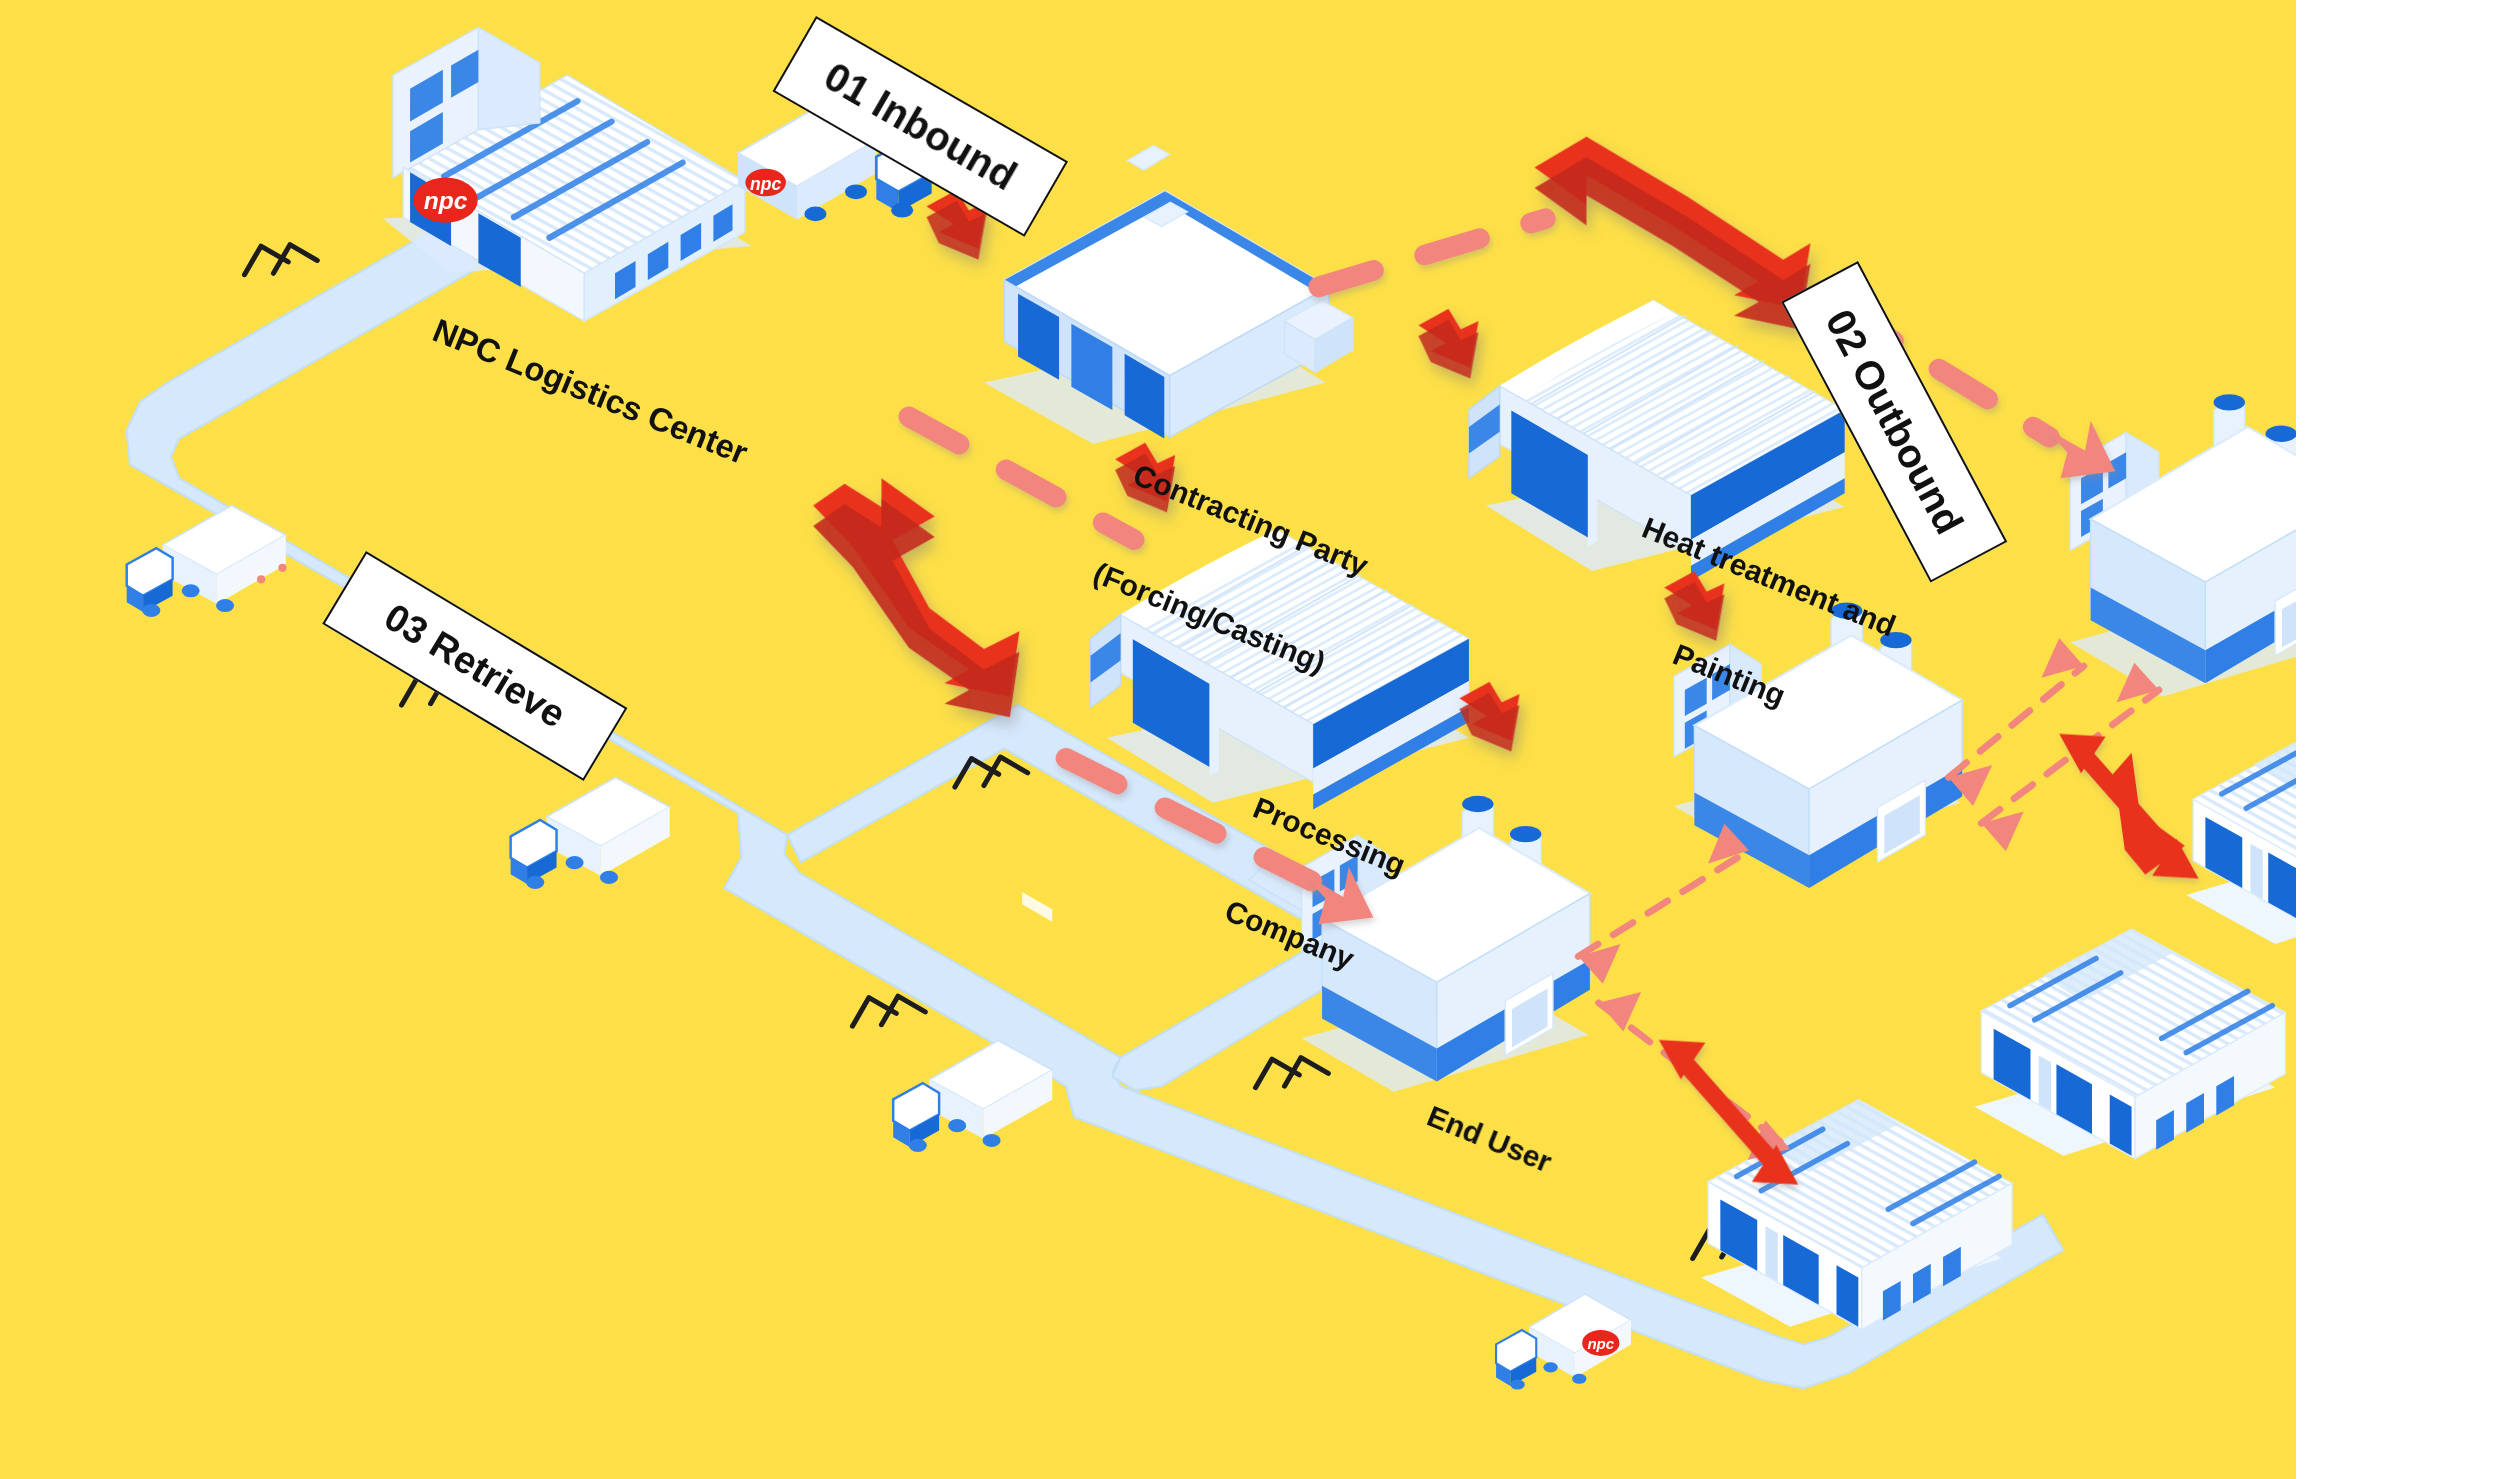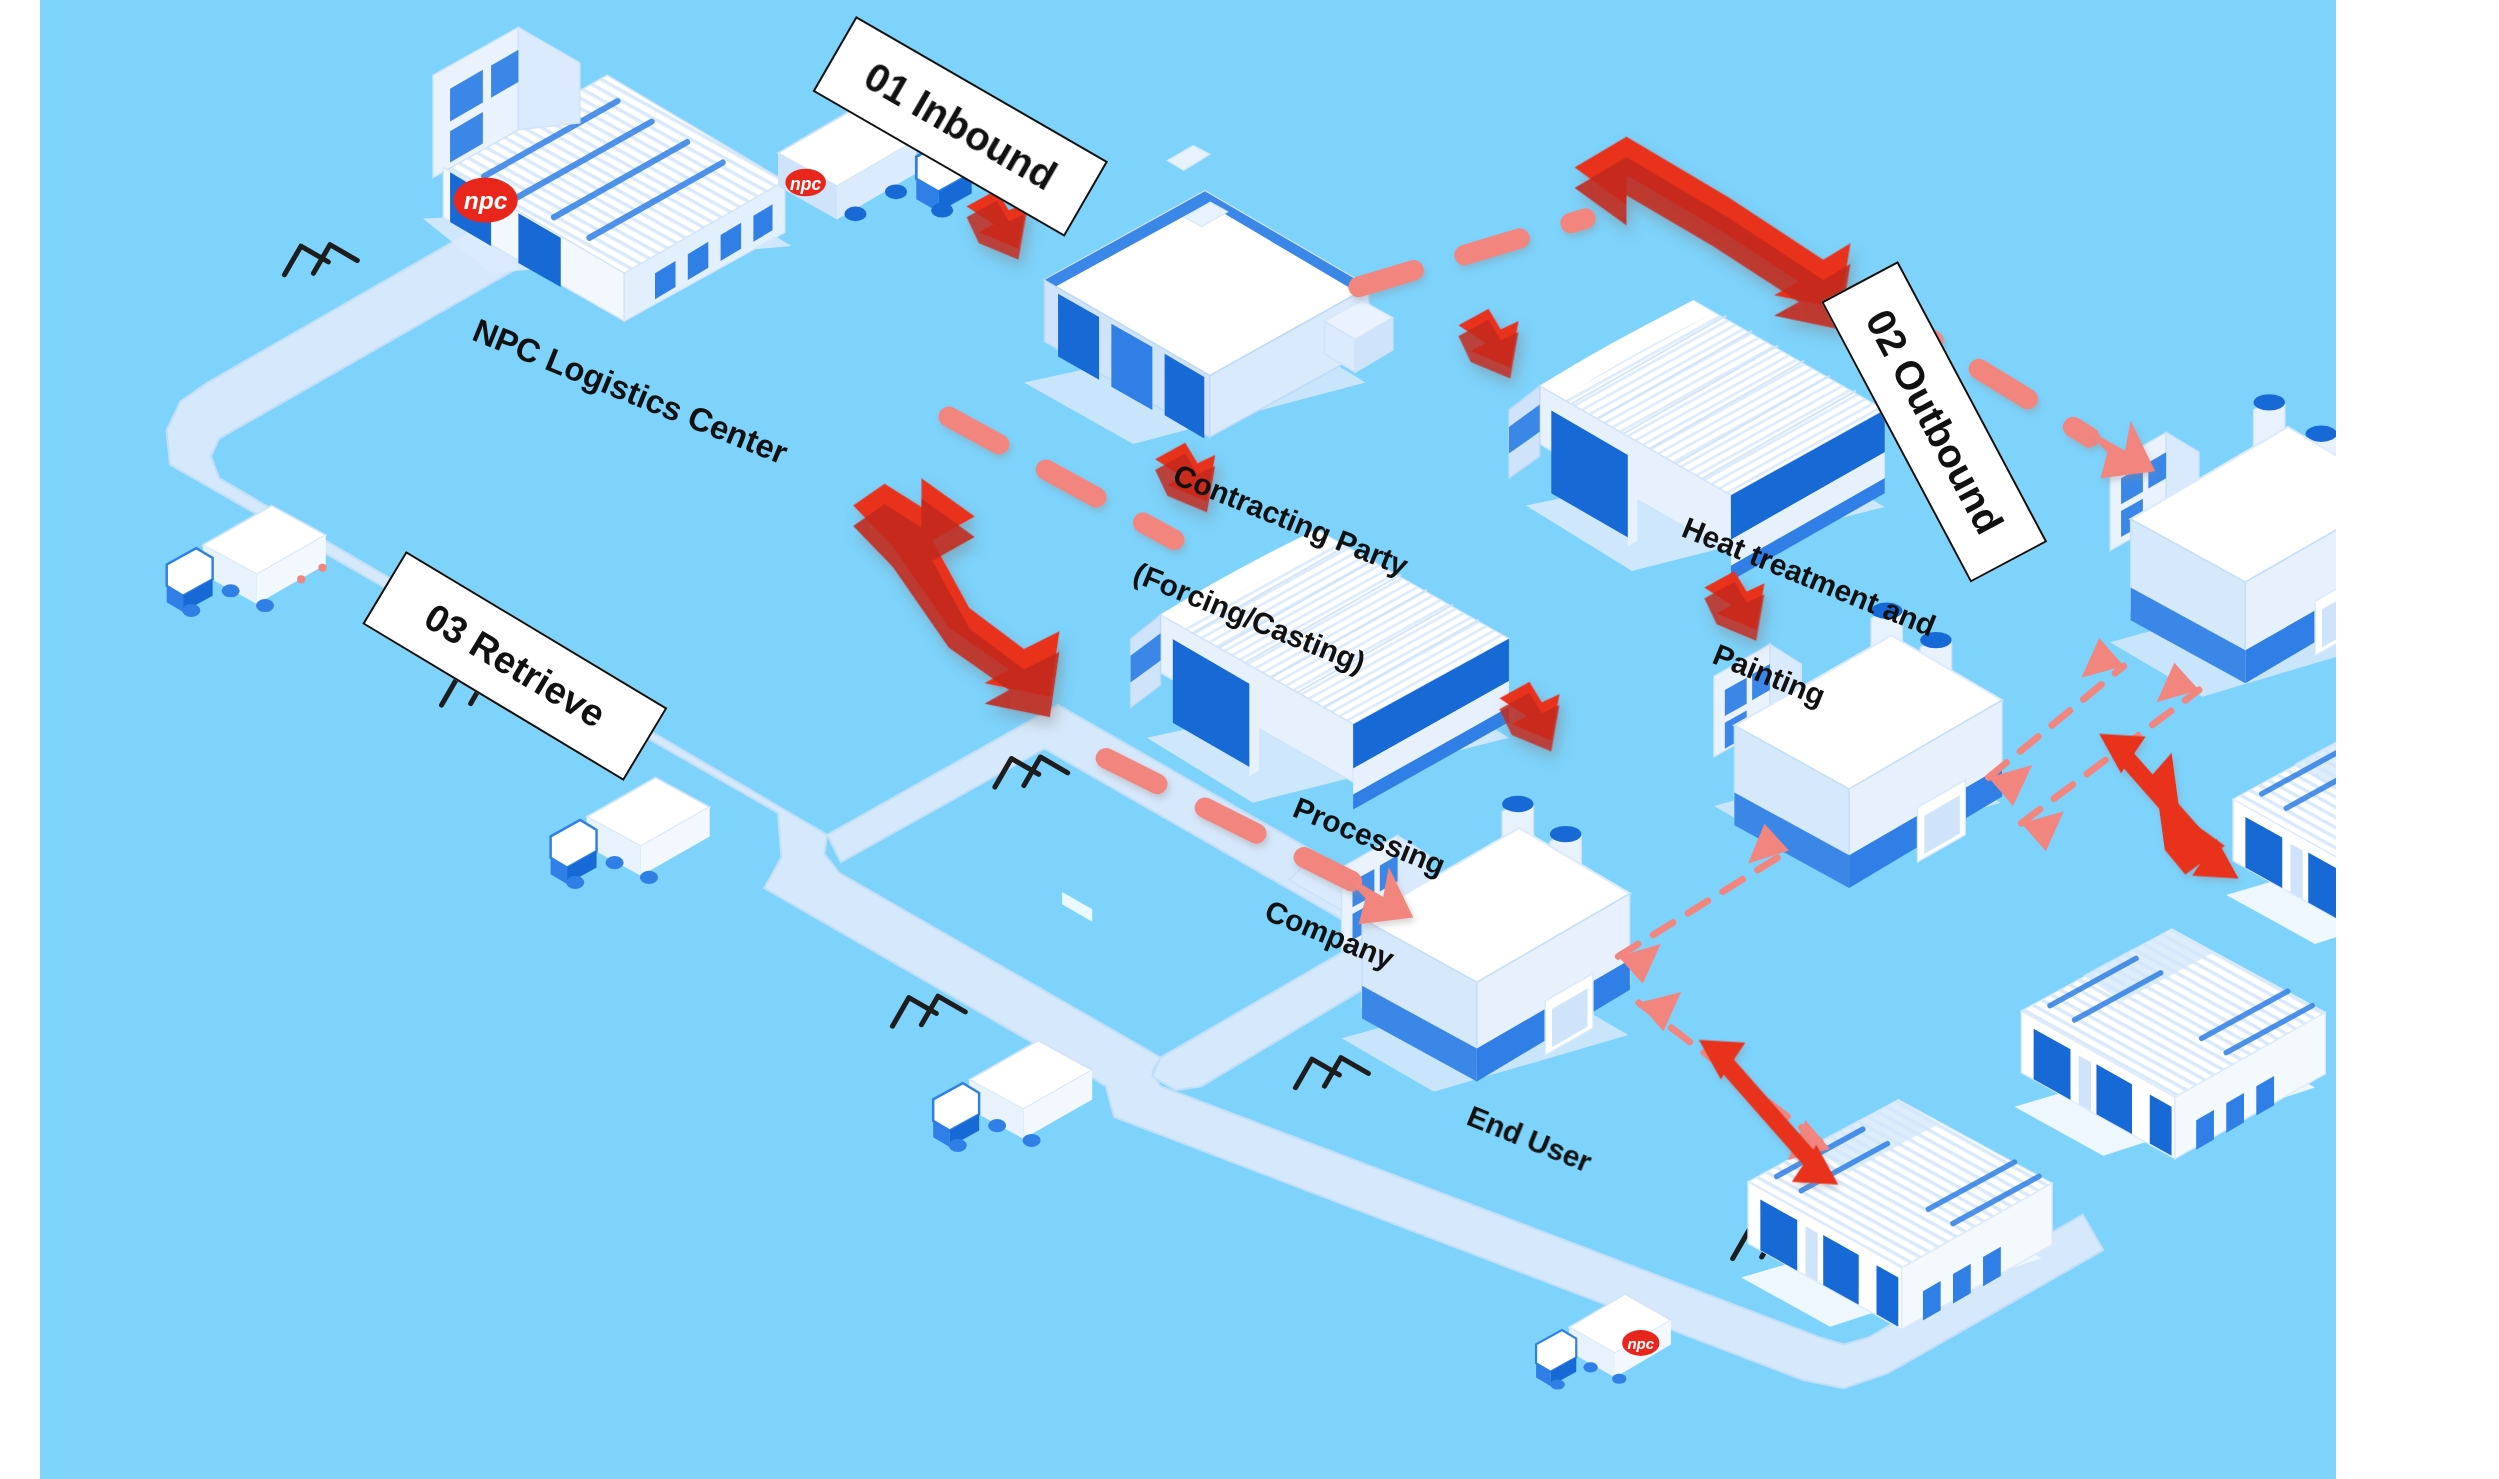--- a/index.html
+++ b/index.html
@@ -1,17 +1,17 @@
 <!DOCTYPE html>
 <html style="font-size:11px"><head>
 <meta charset="utf-8">
 <style>
   html,body{margin:0;padding:0;background:#ffffff;}
   body{font-family:"Liberation Sans",sans-serif;}
-  #stage{position:relative;width:2296px;height:1479px;background:#7dd3fc;overflow:hidden;margin-left:40px;}
+  #stage{position:relative;width:2296px;height:1479px;background:#fde047;overflow:hidden;}
   #stage svg.layer{position:absolute;left:0;top:0;width:2500px;height:1479px;}
 
   .nodelabel{
     position:absolute;
     font-family:"Liberation Sans",sans-serif;
     font-weight:bold;
     color:#111111;
     white-space:pre;
     line-height:1.18;
     letter-spacing:-0.1px;

